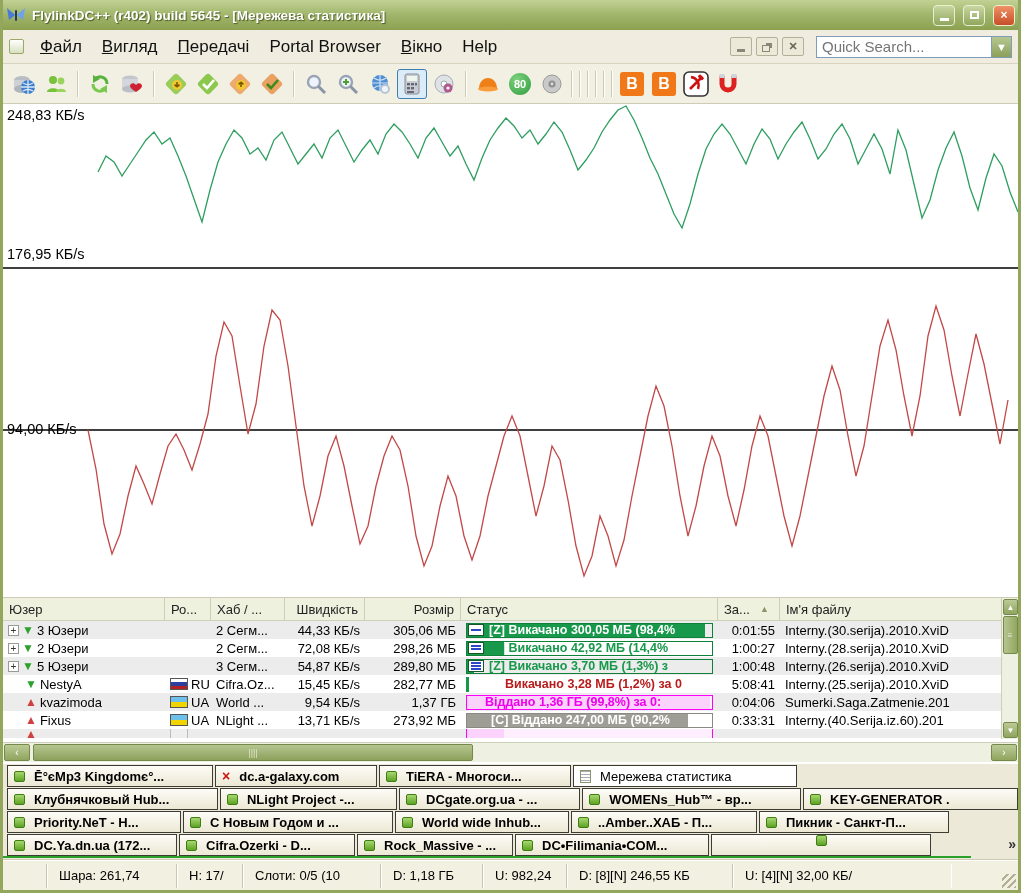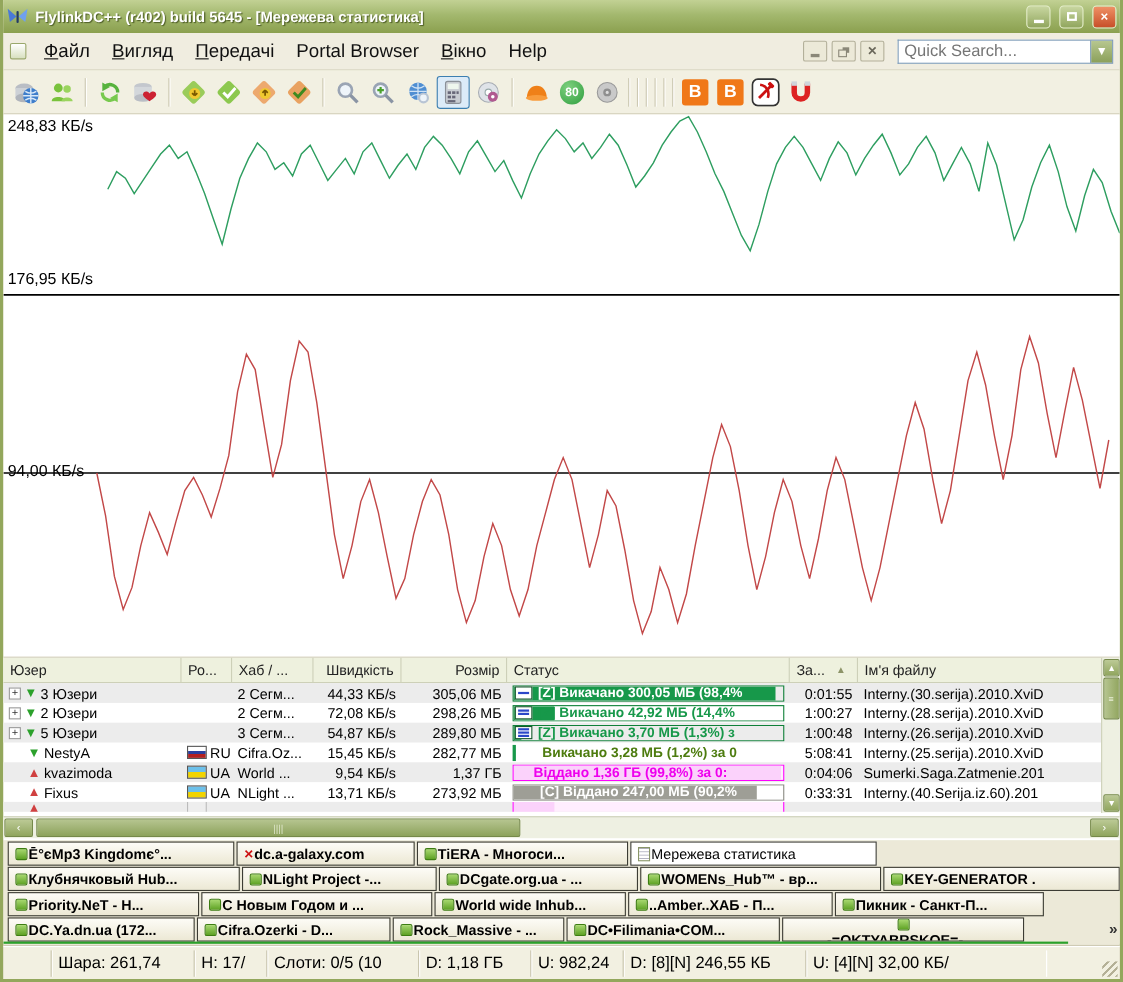--- a/index.html
+++ b/index.html
@@ -71,21 +71,21 @@
   .flag.none{background:#eee;border-color:#bbb;}
   
   .pcell{position:relative;width:100%;height:15px;}
   .pbar{position:absolute;inset:0;border:1px solid;overflow:hidden;display:flex;align-items:center;}
   .pfill{position:absolute;left:0;top:0;bottom:0;}
   .ptext{position:relative;font-size:12.5px;font-weight:bold;white-space:nowrap;z-index:1;}
   .v-green{border-color:#0e8038;}       .v-green .pfill{background:#17984a;}
   .v-green .ptext{color:#17984a;padding-left:22px;}
   .v-green.full .ptext{color:#fff;}
   .v-greentxt{border:none;border-left:3px solid #17984a;}
-  .v-greentxt .ptext{color:#4d7c0f;padding-left:24px;}
+  .v-greentxt .ptext{color:#b91c1c;padding-left:24px;margin-left:12px;}
   .v-magenta{border-color:#ff00ff;background:#ffeefe;}
   .v-magenta .pfill{background:#fbd2fb;}
   .v-magenta .ptext{color:#ee00ee;padding-left:18px;}
   .v-grey{border-color:#8a8a82;}        .v-grey .pfill{background:#9e9e96;}
   .v-grey .ptext{color:#fff;padding-left:24px;}
   .pw97{width:97%;} .pw15{width:15%;} .pw3{width:3%;} .pw99{width:99%;} .pw90{width:90%;}
   .segbox{position:absolute;left:2px;top:1px;width:16px;height:12px;background:#fff;border:1px solid #14572c;z-index:2;
     display:flex;flex-direction:column;justify-content:center;gap:1px;padding:1px 2px;}
   .segbar{height:2px;background:#2b47c8;}
   .partialrow{height:9px;overflow:hidden;}
@@ -98,34 +98,34 @@
   .hscroll{position:absolute;left:0;bottom:2px;width:1015px;height:20px;background:#eef0e2;border-top:1px solid #cdd0b8;}
   .hbtn{position:absolute;top:1px;width:26px;height:17px;background:linear-gradient(#bcca96,#90a55e);border:1px solid #75894a;
     border-radius:2px;color:#fff;font-size:10px;display:flex;align-items:center;justify-content:center;}
   .hthumb{position:absolute;left:30px;top:1px;width:440px;height:17px;background:linear-gradient(#b6c590,#8da25c);
     border:1px solid #75894a;border-radius:2px;display:flex;align-items:center;justify-content:center;color:#dde5c8;font-size:9px;}
 
   
   .tabbar{position:absolute;top:764px;left:0;width:1015px;height:94px;background:#ece9d8;}
   .tabrow{display:flex;gap:2px;padding-left:4px;height:23px;align-items:flex-end;}
   .tab{height:22px;border:1px solid #3c3c34;background:linear-gradient(#fdfcf7,#ece8d4);display:flex;align-items:center;
-    gap:1px;padding:0 6px;font-size:13px;font-weight:bold;color:#000;white-space:nowrap;overflow:hidden;}
+    gap:9px;padding:0 6px;font-size:13px;font-weight:bold;color:#000;white-space:nowrap;overflow:hidden;}
   .tab.active{background:#fff;font-weight:normal;}
   .hubicon{width:11px;height:11px;border:1px solid #3d7d12;border-radius:2px;background:linear-gradient(#a8d870,#5ea224);flex:0 0 auto;}
   .officon{color:#cc1111;font-weight:bold;font-size:14px;line-height:11px;flex:0 0 auto;}
   .docicon{width:11px;height:13px;background:#fff;border:1px solid #8a9668;flex:0 0 auto;
     background-image:linear-gradient(#aab 1px,transparent 1px);background-size:100% 3px;background-position:0 3px;}
   .tabgreenline{position:absolute;left:0;top:92px;width:968px;height:2px;background:#2ba12b;}
   .chevron{position:absolute;right:2px;top:72px;font-size:14px;font-weight:bold;color:#333;}
 
   
   .statusbar{position:absolute;top:860px;left:0;width:1015px;height:30px;background:#f2f0e1;border-top:1px solid #fff;
     box-shadow:0 -1px 0 #cfcbb5;display:flex;align-items:center;}
-  .seg{height:24px;display:flex;align-items:center;padding:0 6px;border-right:1px solid #c9c5ae;box-shadow:1px 0 0 #fff;
-    font-size:15px;color:#000;white-space:nowrap;overflow:hidden;}
+  .seg{height:24px;display:flex;align-items:center;padding:0 12px;border-right:1px solid #c9c5ae;box-shadow:1px 0 0 #fff;
+    font-size:13px;color:#000;white-space:nowrap;overflow:hidden;}
   .grip{position:absolute;right:2px;bottom:2px;width:14px;height:14px;
     background:repeating-linear-gradient(135deg,transparent 0 3px,#b4b096 3px 5px);}
 </style>
 </head>
 <body>
 
 <div id="win">
 
   <div class="titlebar">
     <svg width="20" height="16">

